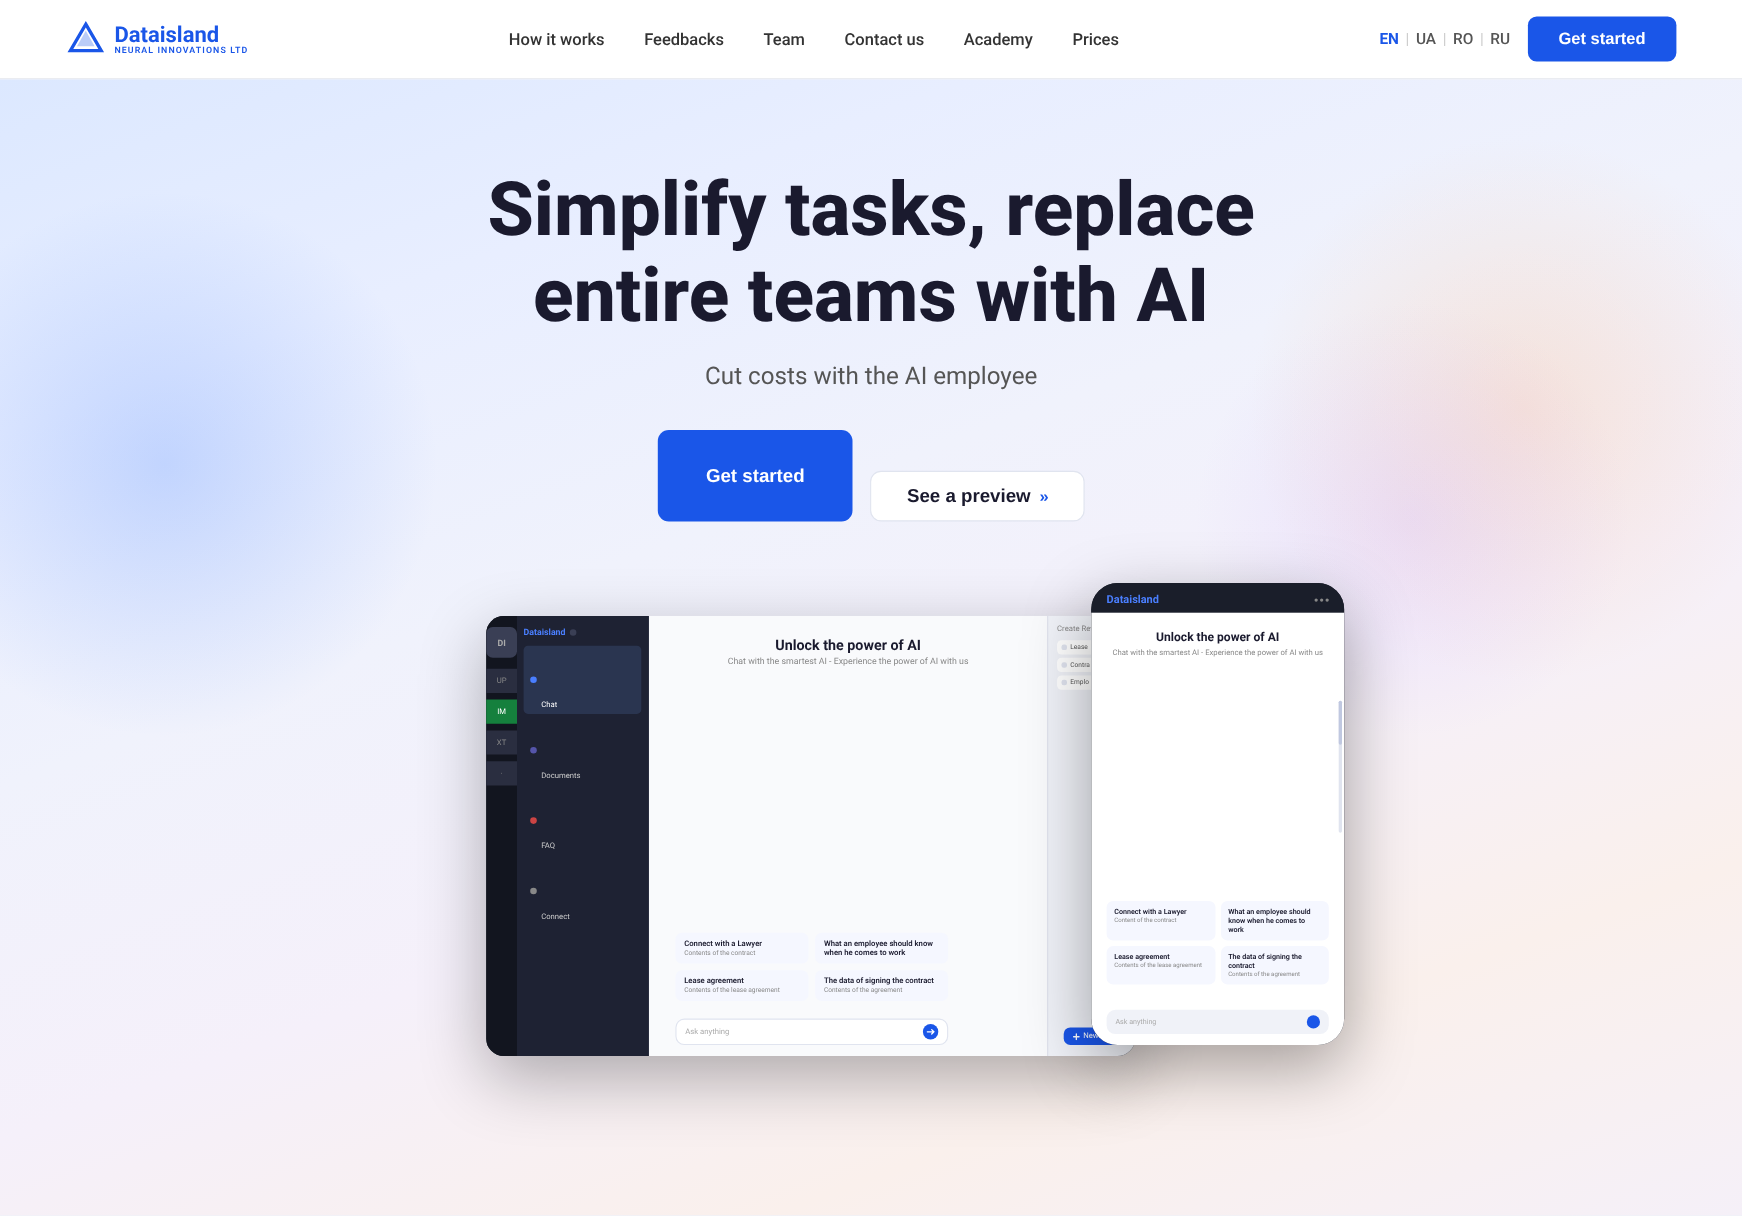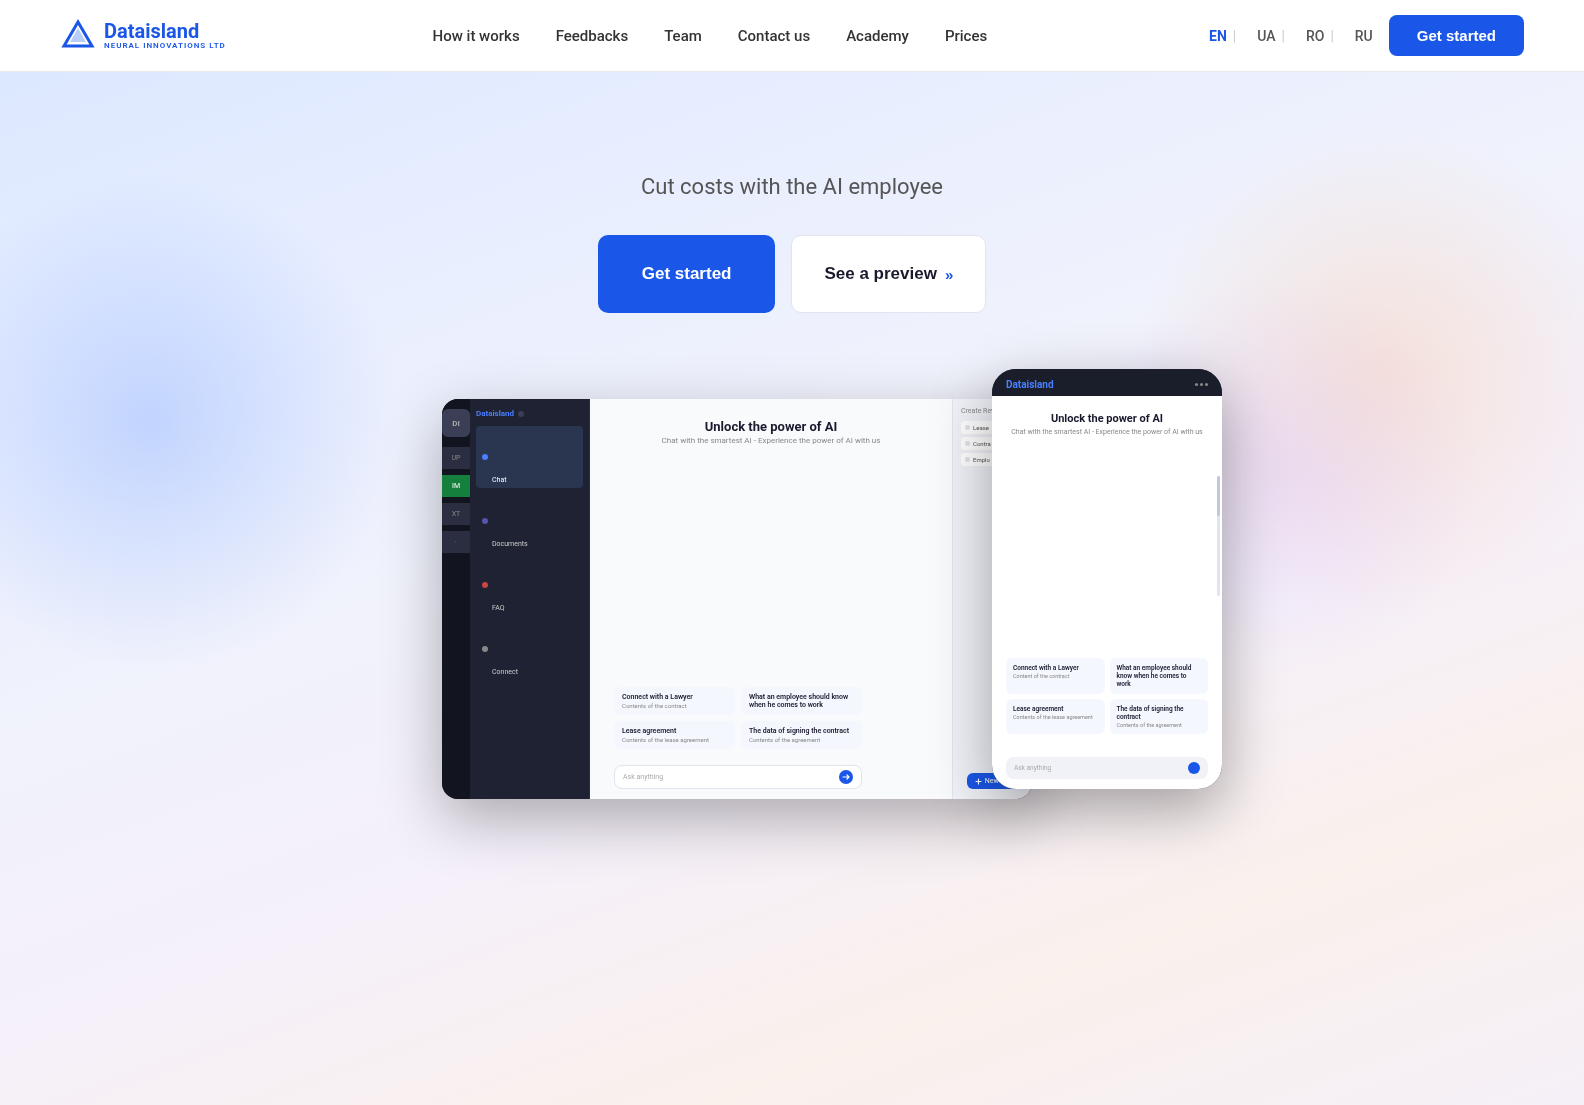--- a/index.html
+++ b/index.html
@@ -72,21 +72,20 @@
       align-items: center;
       gap: 6px;
       font-size: 14px;
       color: #555;
     }
     .lang-group span.sep { color: #ccc; }
     .lang-item {
       cursor: pointer;
       font-weight: 500;
       color: #555;
-      margin-left: 15px;
     }
     .lang-item.active { color: #1a56e8; font-weight: 700; }
     .btn-get-started {
       background: #1a56e8;
       color: #fff;
       border: none;
       border-radius: 8px;
       padding: 12px 28px;
       font-size: 15px;
       font-weight: 600;
@@ -170,27 +169,28 @@
       padding: 16px 44px;
       font-size: 17px;
       font-weight: 600;
       cursor: pointer;
     }
     .btn-secondary {
       background: #fff;
       color: #1a1a2e;
       border: 1.5px solid #e0e4ef;
       border-radius: 10px;
-      padding: 28px 32px;
+      padding: 12px 32px;
       font-size: 17px;
       font-weight: 600;
       cursor: pointer;
       display: flex;
       align-items: center;
       gap: 8px;
+      margin-top: 37px;
     }
     .btn-secondary .chevrons {
       font-size: 15px;
       color: #1a56e8;
     }
 
     
     .mockups-container {
       position: relative;
       margin-top: 56px;
@@ -579,20 +579,21 @@
     </div>
     <button class="btn-get-started">Get started</button>
   </div>
 </nav>
 
 <section class="hero">
   <div class="blob-blue"></div>
   <div class="blob-orange"></div>
   <div class="blob-purple"></div>
 
+  <h1 class="hero-title">Simplify tasks, replace entire teams with AI</h1>
   <p class="hero-subtitle">Cut costs with the AI employee</p>
 
   <div class="hero-buttons">
     <button class="btn-primary">Get started</button>
     <button class="btn-secondary">
       <span>See a preview</span>
       <span class="chevrons">»</span>
     </button>
   </div>
 

